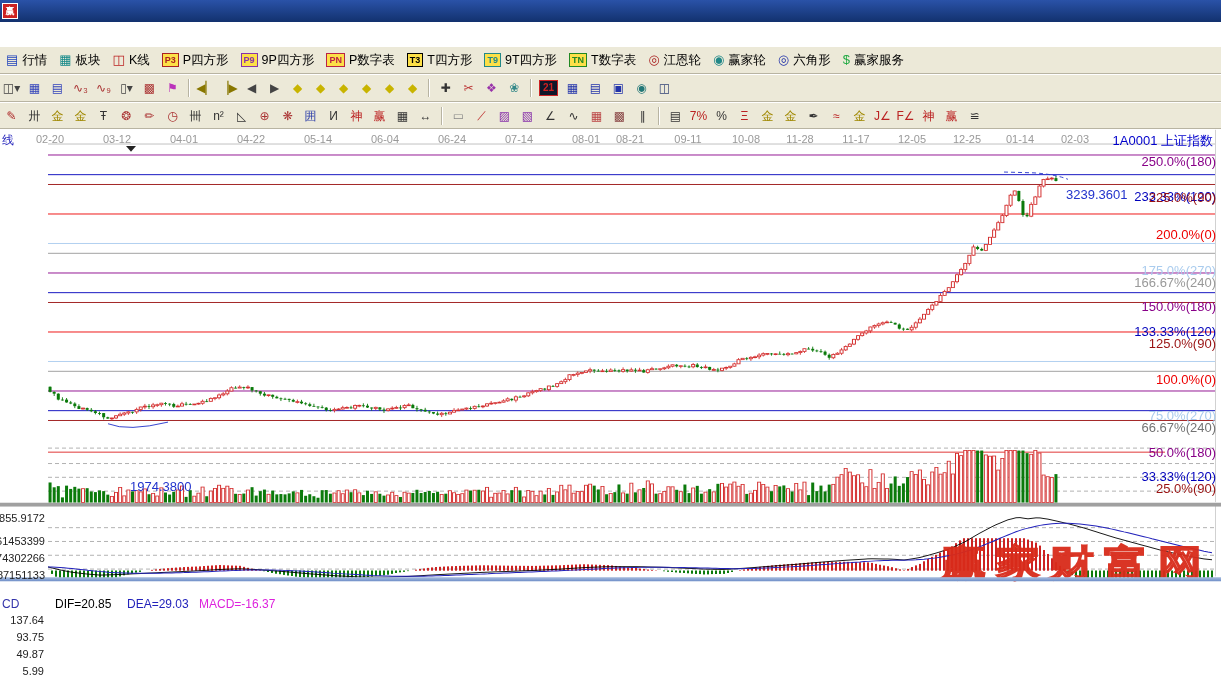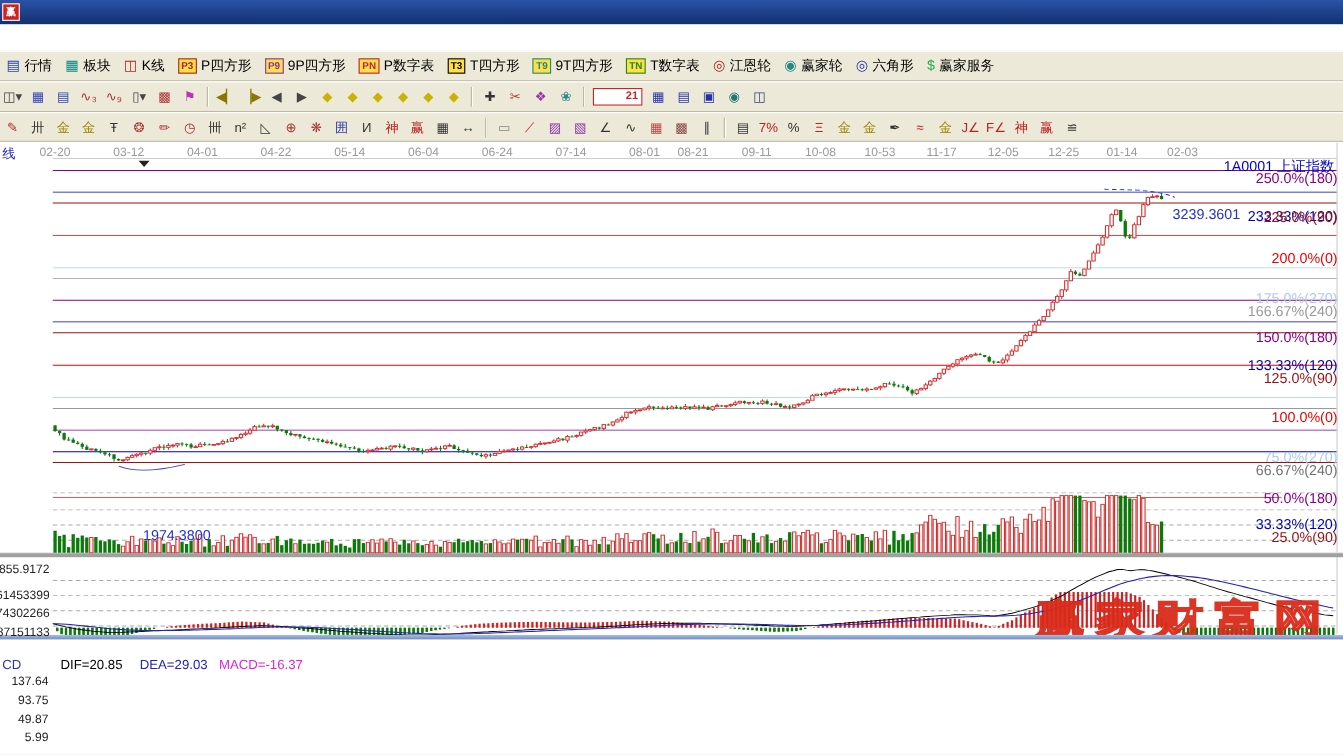--- a/index.html
+++ b/index.html
@@ -18,29 +18,29 @@
   .tb{position:absolute;left:0;width:1221px;background:#ECE9D8;border-top:1px solid #fff;
     border-bottom:1px solid #B8B4A2;display:flex;align-items:center;}
   .tb2{top:46px;height:26px;}
   .tb3{top:74px;height:26px;}
   .tb4{top:102px;height:25px;}
   .tbitem{display:flex;align-items:center;font-size:12.5px;color:#000;padding:0 6px;height:22px;cursor:default;}
   .tbglyph{font-size:13px;margin-right:4px;line-height:22px;}
   .tbbadge{font-size:9px;font-weight:bold;border:1px solid;padding:0 2px;height:12px;line-height:12px;
     margin-right:4px;background:#fde047;}
   .cell{width:21px;height:20px;line-height:20px;text-align:center;font-size:12px;margin:0 1px;cursor:default;}
-  .cell.box{border:1px solid;font-size:10px;font-weight:bold;width:17px;height:14px;line-height:14px;margin:0 3px;background:#ffffff;padding-left:26px;}
+  .cell.box{border:1px solid;font-size:10px;font-weight:bold;width:17px;height:14px;line-height:14px;margin:0 3px;background:#0f172a;}
   .vsep{width:1px;height:18px;background:#B8B4A2;border-right:1px solid #fff;margin:0 4px;}
   
   .chartarea{position:absolute;left:0;top:129px;width:1221px;height:557px;background:#fff;}
   .chartarea svg{position:absolute;left:0;top:0;}
   .ovl{position:absolute;white-space:nowrap;z-index:3;}
   .datetick{font-size:11px;color:#999;width:44px;text-align:center;}
   .leftlabel{font-size:12px;color:#2222bb;left:2px;top:3px;}
-  .symbol{font-size:13px;color:#0000cc;right:8px;top:13px;}
+  .symbol{font-size:13px;color:#0000cc;right:8px;top:3px;}
   .lvl{font-size:13px;text-align:right;right:5px;}
   .volbl{font-size:11px;color:#222;left:-2px;width:47px;text-align:right;direction:rtl;overflow:hidden;}
   .macdhead{font-size:12px;top:468px;}
   .macdscale{font-size:11px;color:#222;left:0;width:44px;text-align:right;}
   .anno{font-size:13px;color:#2233cc;}
 </style>
 </head>
 <body>
 
 <div id="app">
@@ -1369,21 +1369,21 @@
         <div class="ovl datetick" style="left: 162px; top: 4px;">04-01</div>
         <div class="ovl datetick" style="left: 229px; top: 4px;">04-22</div>
         <div class="ovl datetick" style="left: 296px; top: 4px;">05-14</div>
         <div class="ovl datetick" style="left: 363px; top: 4px;">06-04</div>
         <div class="ovl datetick" style="left: 430px; top: 4px;">06-24</div>
         <div class="ovl datetick" style="left: 497px; top: 4px;">07-14</div>
         <div class="ovl datetick" style="left: 564px; top: 4px;">08-01</div>
         <div class="ovl datetick" style="left: 608px; top: 4px;">08-21</div>
         <div class="ovl datetick" style="left: 666px; top: 4px;">09-11</div>
         <div class="ovl datetick" style="left: 724px; top: 4px;">10-08</div>
-        <div class="ovl datetick" style="left: 778px; top: 4px;">10-53</div>
+        <div class="ovl datetick" style="left: 778px; top: 4px;">11-28</div>
         <div class="ovl datetick" style="left: 834px; top: 4px;">11-17</div>
         <div class="ovl datetick" style="left: 890px; top: 4px;">12-05</div>
         <div class="ovl datetick" style="left: 945px; top: 4px;">12-25</div>
         <div class="ovl datetick" style="left: 998px; top: 4px;">01-14</div>
         <div class="ovl datetick" style="left: 1053px; top: 4px;">02-03</div>
         <div class="ovl lvl" style="top: 25.0075px; color: rgb(136, 0, 136);">250.0%(180)</div>
         <div class="ovl lvl" style="top: 60px; color: rgb(0, 0, 187);">233.33%(120)</div>
         <div class="ovl lvl" style="top: 61.34px; color: rgb(153, 17, 17);">225.0%(90)</div>
         <div class="ovl lvl" style="top: 97.6725px; color: rgb(238, 0, 0);">200.0%(0)</div>
         <div class="ovl lvl" style="top: 134.005px; color: rgb(170, 204, 238);">175.0%(270)</div>

